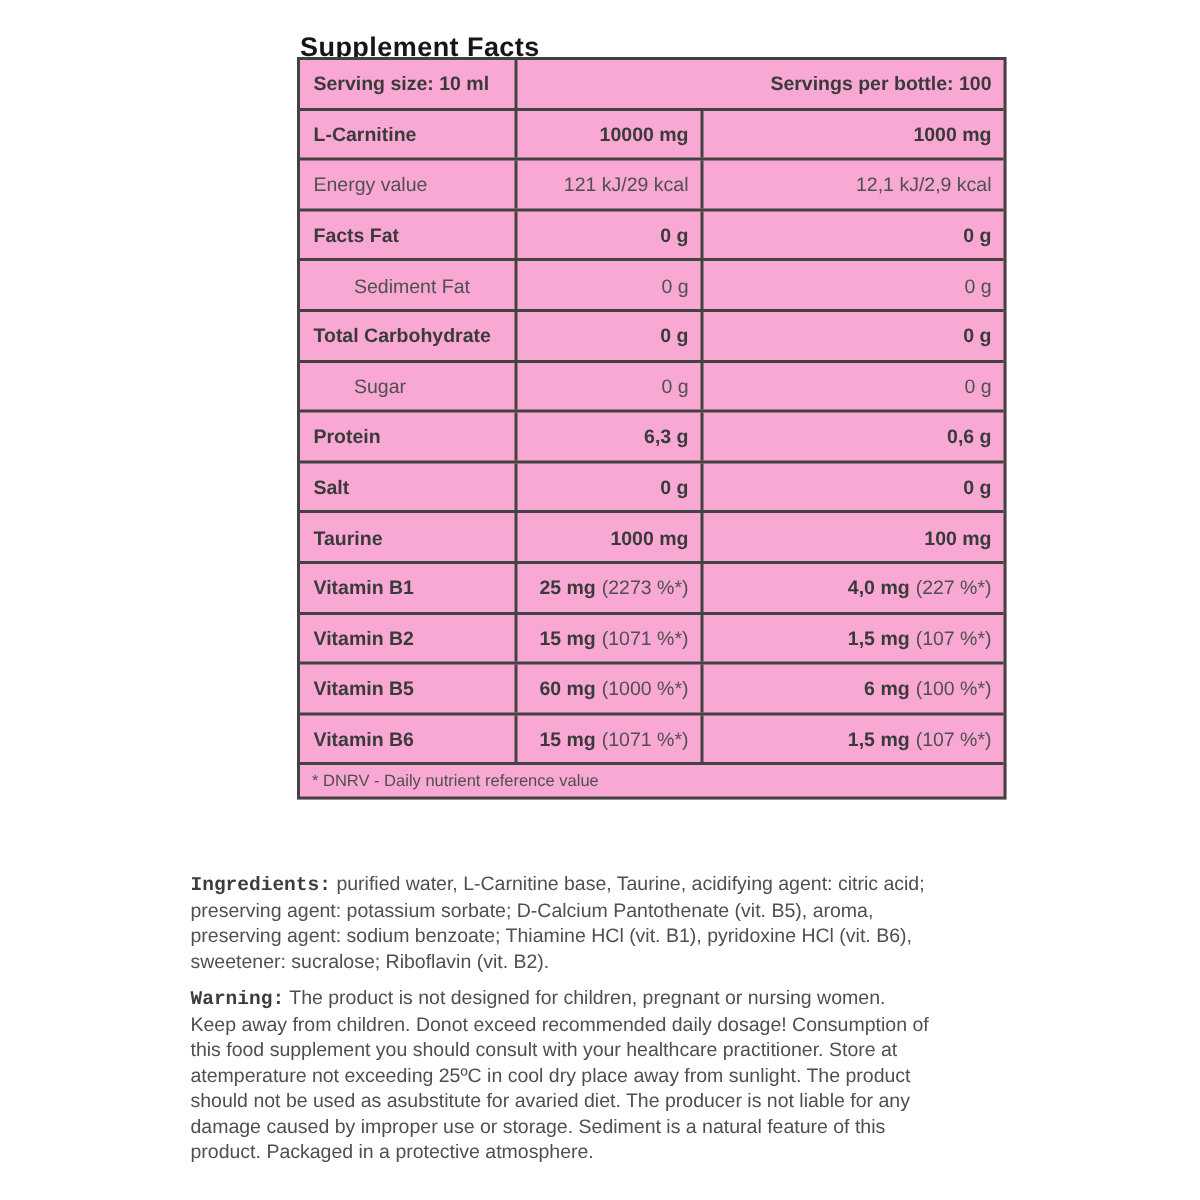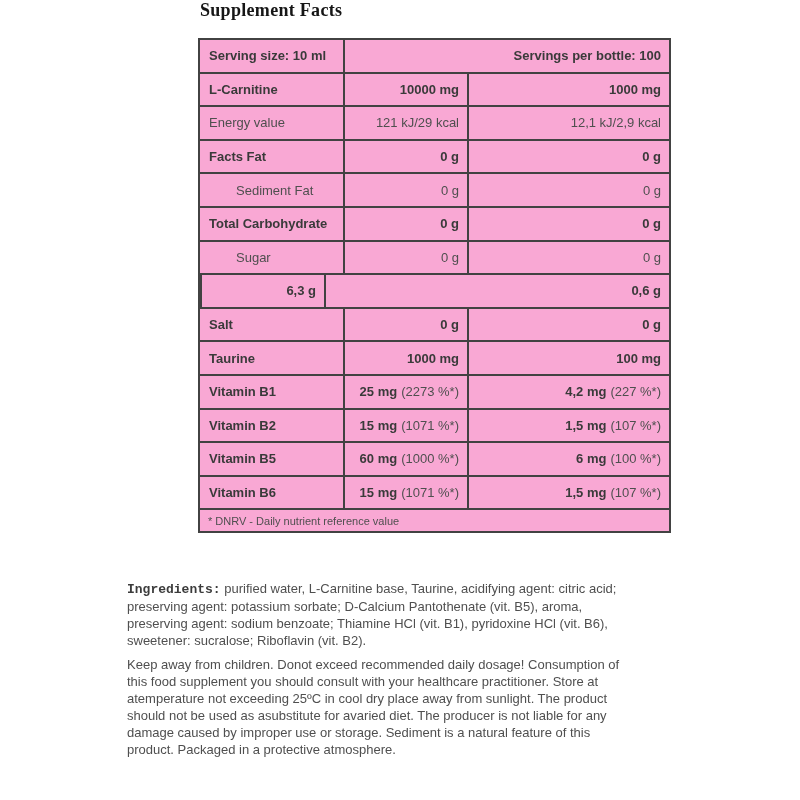--- a/index.html
+++ b/index.html
@@ -12,26 +12,25 @@
   * { margin: 0; padding: 0; box-sizing: border-box; }
   html, body {
     width: 800px; height: 800px;
     background: var(--page-bg);
     font-family: "Liberation Sans", sans-serif;
     position: relative;
     overflow: hidden;
   }
   .page-title {
     position: absolute;
-    left: 200px; top: 0;
+    left: 200px; top: 21px;
     font-size: 18px;
     font-weight: bold;
     letter-spacing: 0.3px;
     color: var(--title-color);
-    font-family: Liberation Serif, serif;
   }
   .facts-table {
     position: absolute;
     left: 198px; top: 38px;
     width: 473px;
     border: 2px solid var(--border);
     background: #f9a8d4;
   }
   .frow {
     display: flex;
@@ -134,20 +133,21 @@
         </div>
       </div><div class="frow">
         <div class="cell label c1 indent">Sugar</div>
         <div class="cell value c2">
           <span>0 g</span>
         </div>
         <div class="cell value c3">
           <span>0 g</span>
         </div>
       </div><div class="frow">
+        <div class="cell label c1 bold">Protein</div>
         <div class="cell value c2">
           <span class="bold">6,3 g</span>
         </div>
         <div class="cell value c3">
           <span class="bold">0,6 g</span>
         </div>
       </div><div class="frow">
         <div class="cell label c1 bold">Salt</div>
         <div class="cell value c2">
           <span class="bold">0 g</span>
@@ -163,21 +163,21 @@
         <div class="cell value c3">
           <span class="bold">100 mg</span>
         </div>
       </div><div class="frow">
         <div class="cell label c1 bold">Vitamin B1</div>
         <div class="cell value c2">
           <span class="bold">25 mg</span>
           <span class="note">(2273 %*)</span>
         </div>
         <div class="cell value c3">
-          <span class="bold">4,2 mg</span>
+          <span class="bold">4,0 mg</span>
           <span class="note">(227 %*)</span>
         </div>
       </div><div class="frow">
         <div class="cell label c1 bold">Vitamin B2</div>
         <div class="cell value c2">
           <span class="bold">15 mg</span>
           <span class="note">(1071 %*)</span>
         </div>
         <div class="cell value c3">
           <span class="bold">1,5 mg</span>
@@ -210,14 +210,15 @@
   </div>
 
 </div>
 
 <p class="para" id="ingredients">
   <span class="para-line"><strong>Ingredients:</strong> <span>purified water, L-Carnitine base, Taurine, acidifying agent: citric acid;</span></span>
   <span class="lines-rest"><span class="para-line">preserving agent: potassium sorbate; D-Calcium Pantothenate (vit. B5), aroma,</span><span class="para-line">preserving agent: sodium benzoate; Thiamine HCl (vit. B1), pyridoxine HCl (vit. B6),</span><span class="para-line">sweetener: sucralose; Riboflavin (vit. B2).</span></span>
 </p>
 
 <p class="para" id="warning">
+  <span class="para-line"><strong>Warning:</strong> <span>The product is not designed for children, pregnant or nursing women.</span></span>
   <span class="lines-rest"><span class="para-line">Keep away from children. Donot exceed recommended daily dosage! Consumption of</span><span class="para-line">this food supplement you should consult with your healthcare practitioner. Store at</span><span class="para-line">atemperature not exceeding 25ºC in cool dry place away from sunlight. The product</span><span class="para-line">should not be used as asubstitute for avaried diet. The producer is not liable for any</span><span class="para-line">damage caused by improper use or storage. Sediment is a natural feature of this</span><span class="para-line">product. Packaged in a protective atmosphere.</span></span>
 </p>
 
 </body></html>

